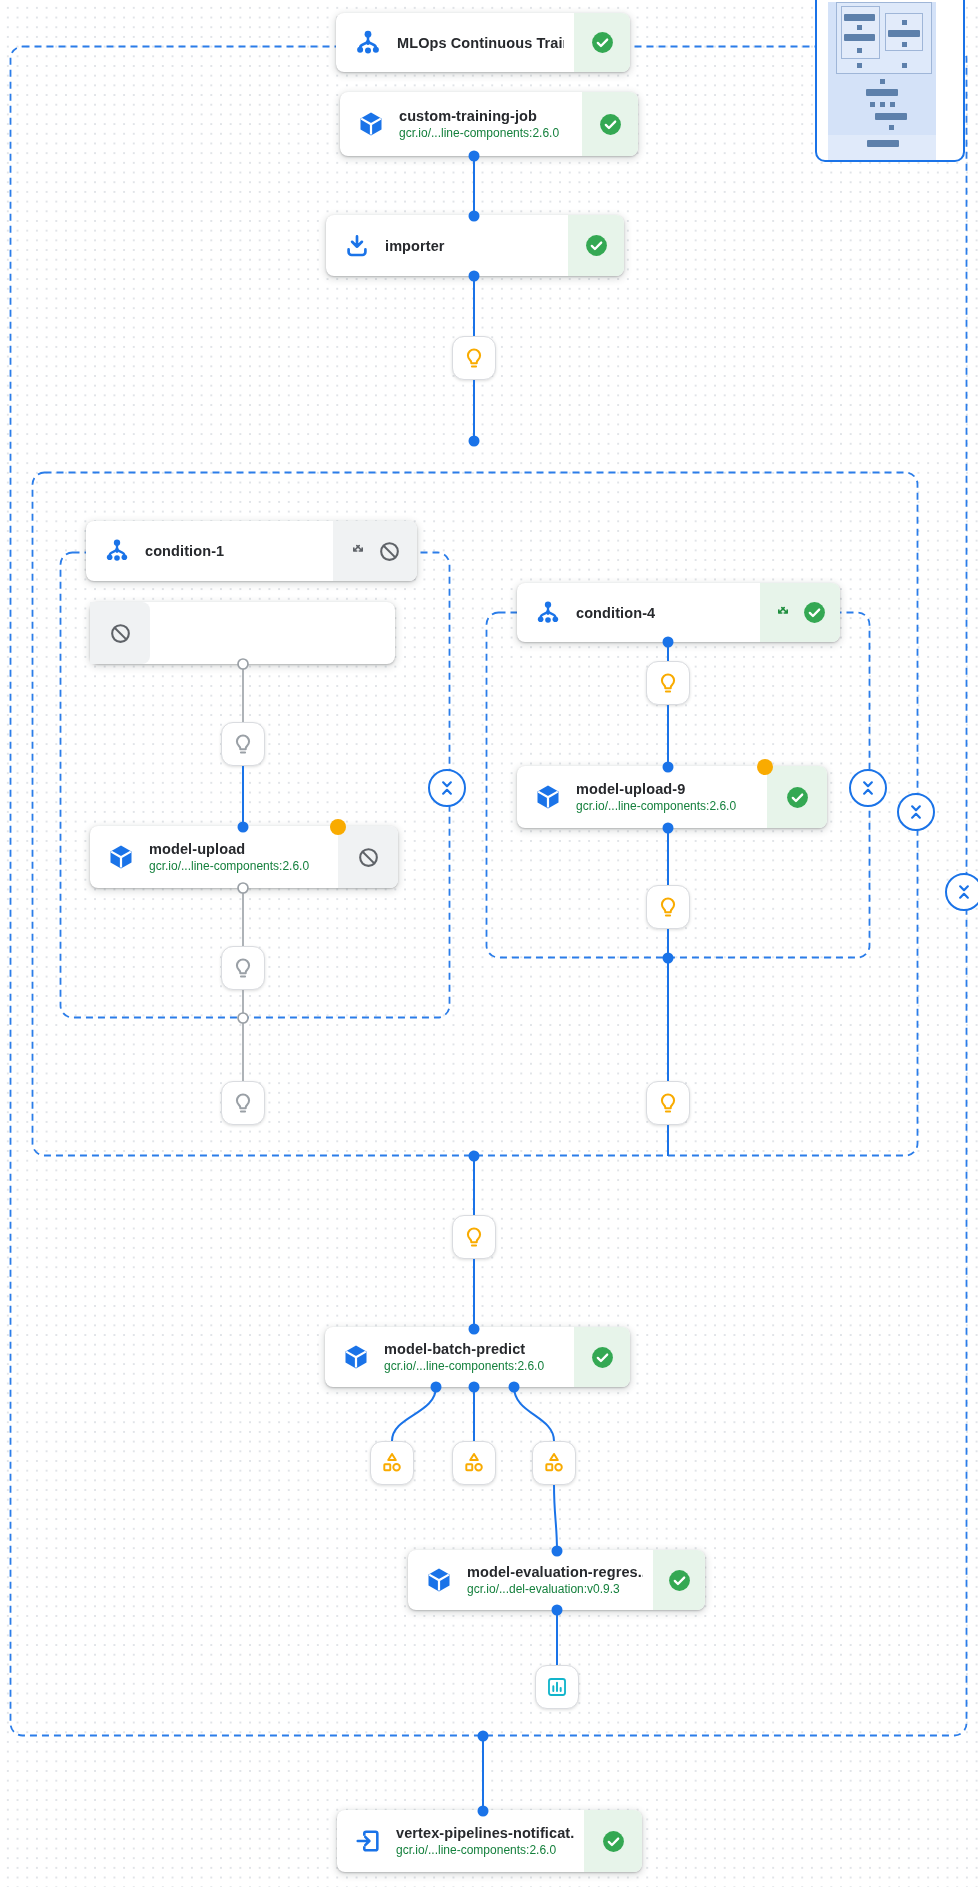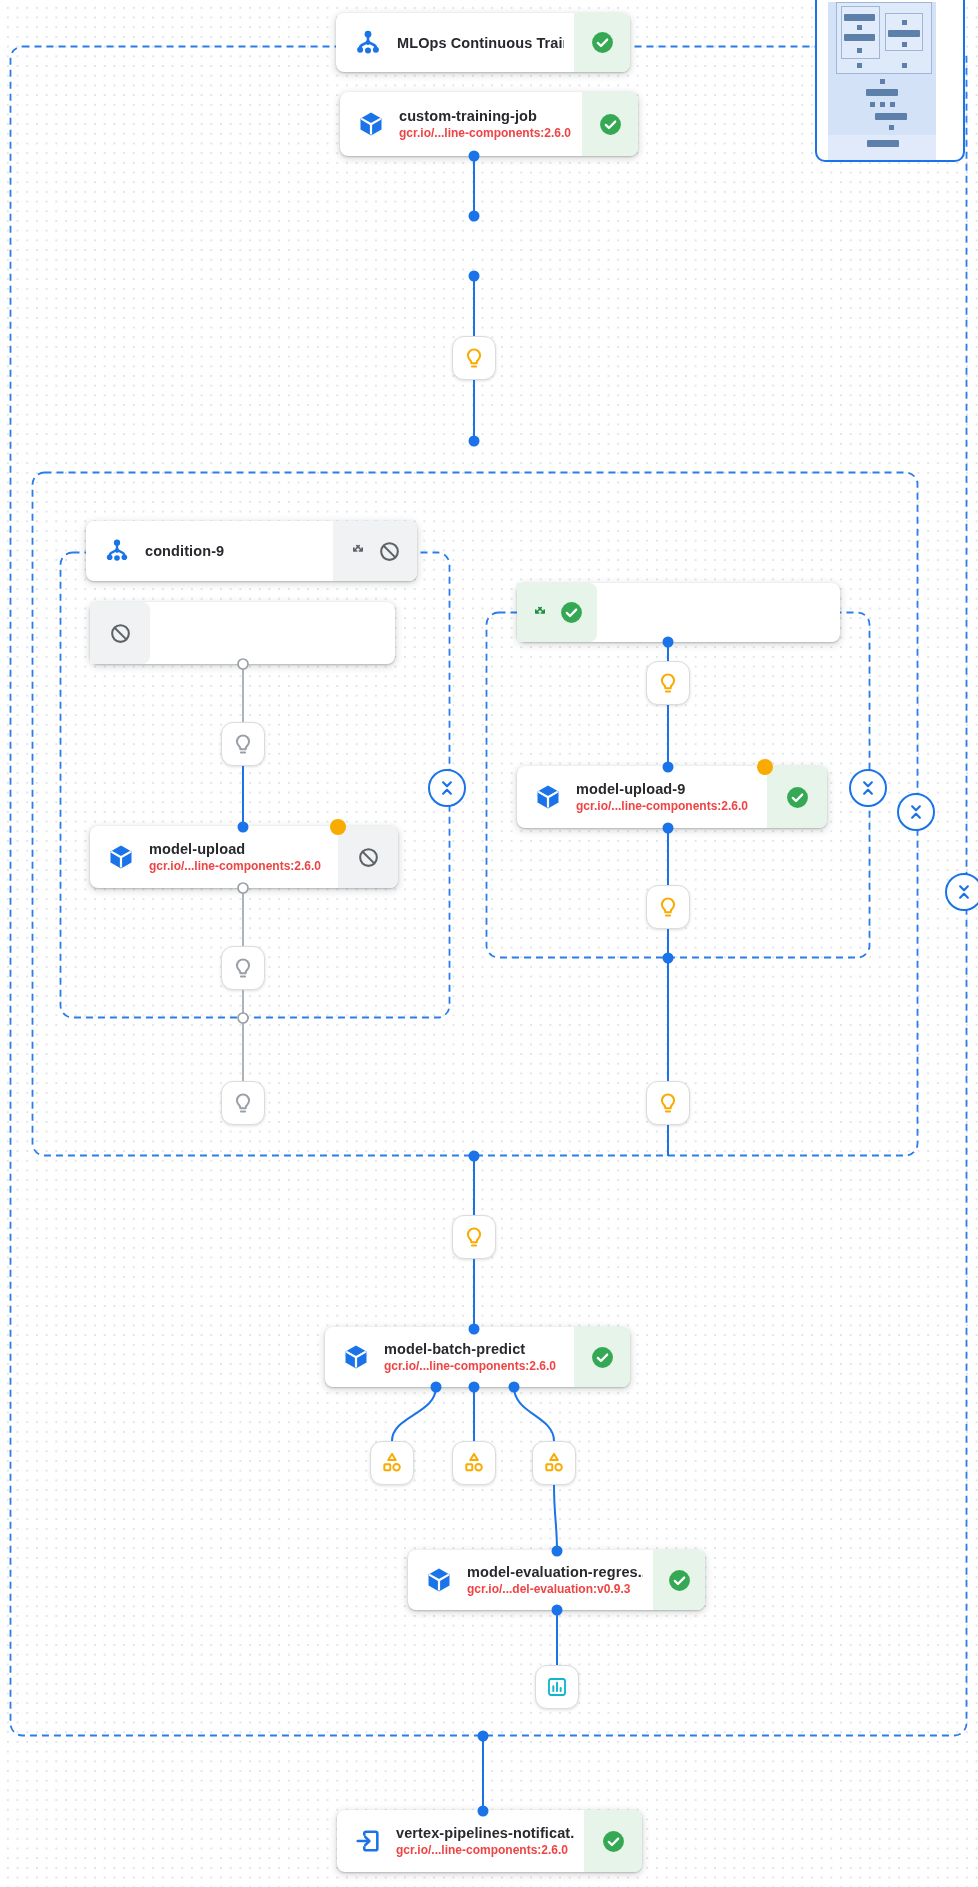--- a/index.html
+++ b/index.html
@@ -14,21 +14,21 @@
   #edges{z-index:4}
 
   
   .node{position:absolute;display:flex;align-items:stretch;background:#fff;border-radius:8px;
     box-shadow:0 1px 2px rgba(60,64,67,.3),0 2px 6px 2px rgba(60,64,67,.15);z-index:3;}
   .node-body{flex:1;display:flex;align-items:center;padding:0 10px 0 17px;min-width:0;}
   .nicon{width:28px;height:28px;flex:0 0 auto;margin-right:14px;}
   .nicon.big{width:30px;height:30px;}
   .ntext{min-width:0;}
   .ntitle{font-size:14.5px;font-weight:700;color:#27292d;letter-spacing:.1px;white-space:nowrap;overflow:hidden;}
-  .nsub{font-size:12px;color:#ef4444;margin-top:2px;white-space:nowrap;overflow:hidden;font-weight:bold;}
+  .nsub{font-size:12px;color:#15803d;margin-top:2px;white-space:nowrap;overflow:hidden;}
   .node-status{flex:0 0 auto;display:flex;align-items:center;justify-content:center;gap:9px;
     border-radius:0 8px 8px 0;width:var(--sw,56px);}
   .st-green{background:#e7f4ea;}
   .st-gray{background:#f0f2f3;}
   .sicon{width:25px;height:25px;}
   .sicon.small{width:20px;height:20px;}
 
   
   .marker{position:absolute;width:44px;height:44px;background:#fff;border:1px solid #dadce0;
     border-radius:12px;display:flex;align-items:center;justify-content:center;z-index:2;
@@ -228,29 +228,44 @@
         <div class="nsub">gcr.io/...line-components:2.6.0</div>
       </div>
     </div>
     <div class="node-status st-green">
       <svg class="sicon greeni">
           <use href="#i-check"></use>
         </svg>
     </div>
   </div>
 
+  <div class="node" style="left:326px;top:215px;width:298px;height:61px">
+    <div class="node-body">
+      <svg class="nicon bluei">
+          <use href="#i-download"></use>
+        </svg>
+      <div class="ntext">
+          <div class="ntitle">importer</div>
+        </div>
+    </div>
+    <div class="node-status st-green">
+      <svg class="sicon greeni">
+          <use href="#i-check"></use>
+        </svg>
+    </div>
+  </div>
 
 
   <div class="node" style="left:86px;top:521px;width:331px;height:60px;--sw:84px">
     <div class="node-body">
       <svg class="nicon bluei">
           <use href="#i-dag"></use>
         </svg>
       <div class="ntext">
-          <div class="ntitle">condition-9</div>
+          <div class="ntitle">condition-1</div>
         </div>
     </div>
     <div class="node-status st-gray">
       <svg class="sicon small grayi">
           <use href="#i-split"></use>
         </svg>
       <svg class="sicon grayi">
           <use href="#i-block"></use>
         </svg>
     </div>
@@ -275,20 +290,28 @@
       </div>
     </div>
     <div class="node-status st-gray">
       <svg class="sicon grayi">
           <use href="#i-block"></use>
         </svg>
     </div>
   </div>
 
   <div class="node" style="left:517px;top:583px;width:323px;height:59px;--sw:80px">
+    <div class="node-body">
+      <svg class="nicon bluei">
+          <use href="#i-dag"></use>
+        </svg>
+      <div class="ntext">
+          <div class="ntitle">condition-4</div>
+        </div>
+    </div>
     <div class="node-status st-green">
       <svg class="sicon small greeni" style="color:#1e8e3e">
           <use href="#i-split"></use>
         </svg>
       <svg class="sicon greeni">
           <use href="#i-check"></use>
         </svg>
     </div>
   </div>
 

